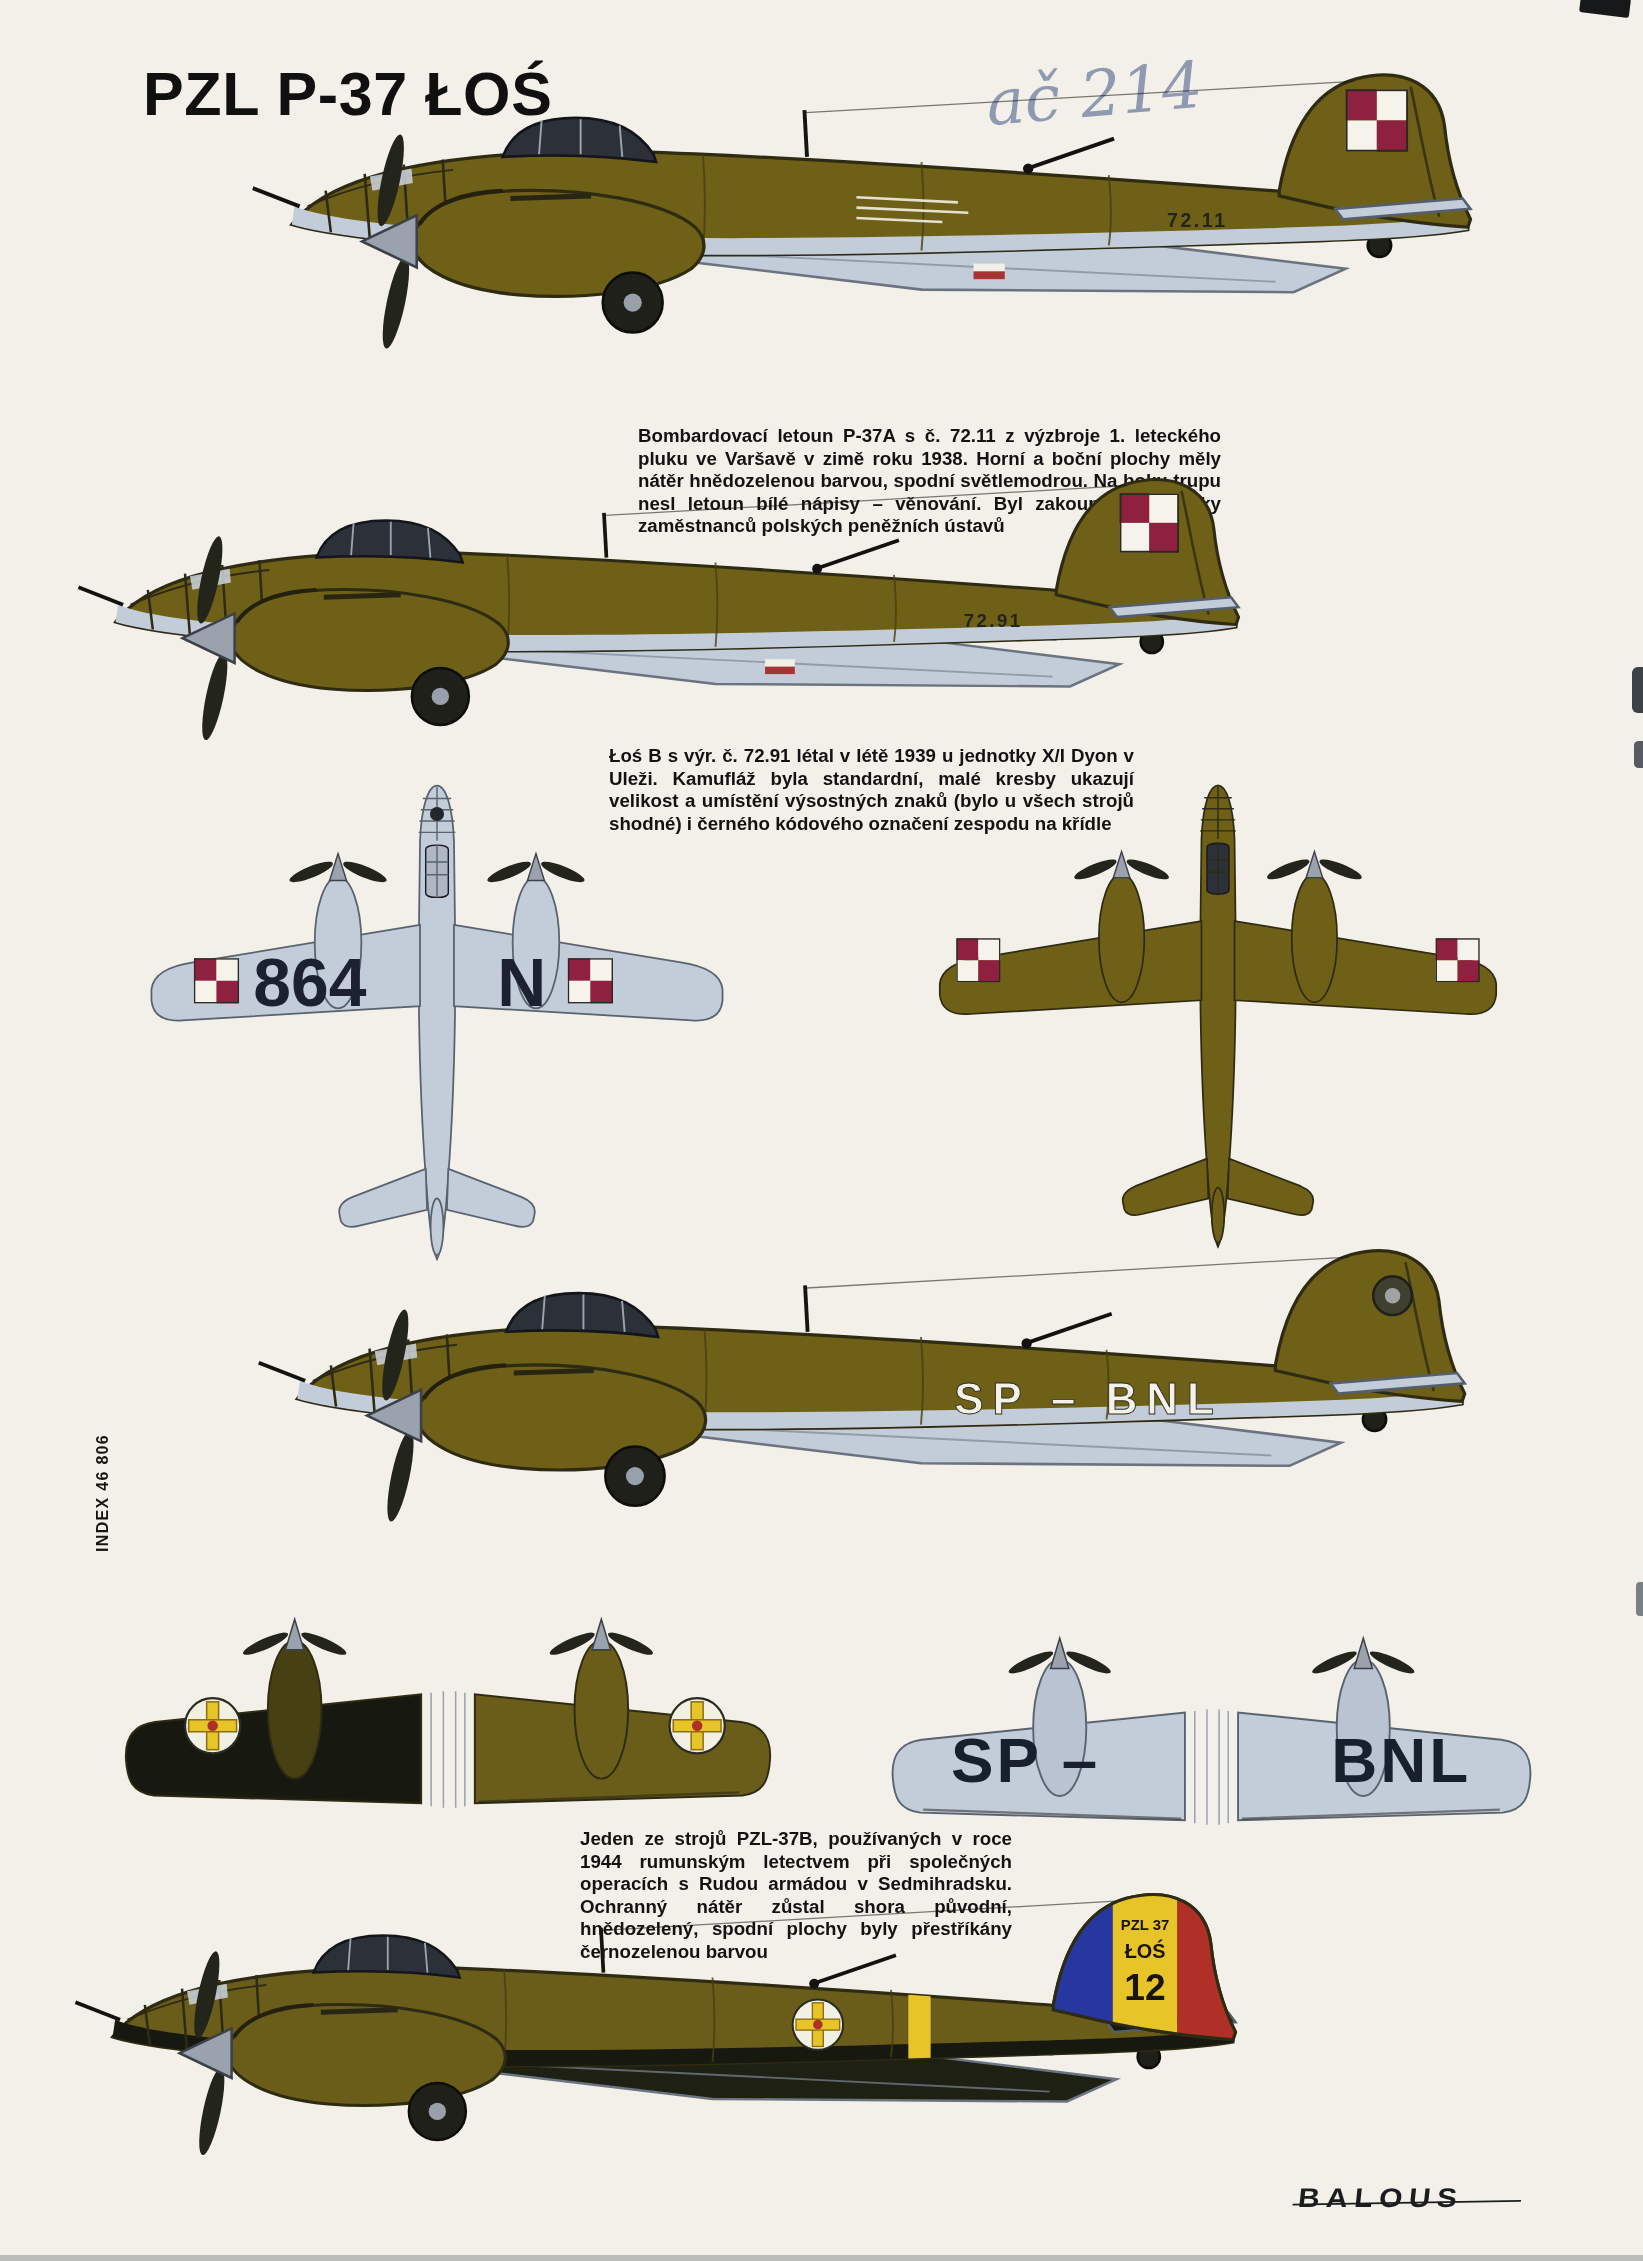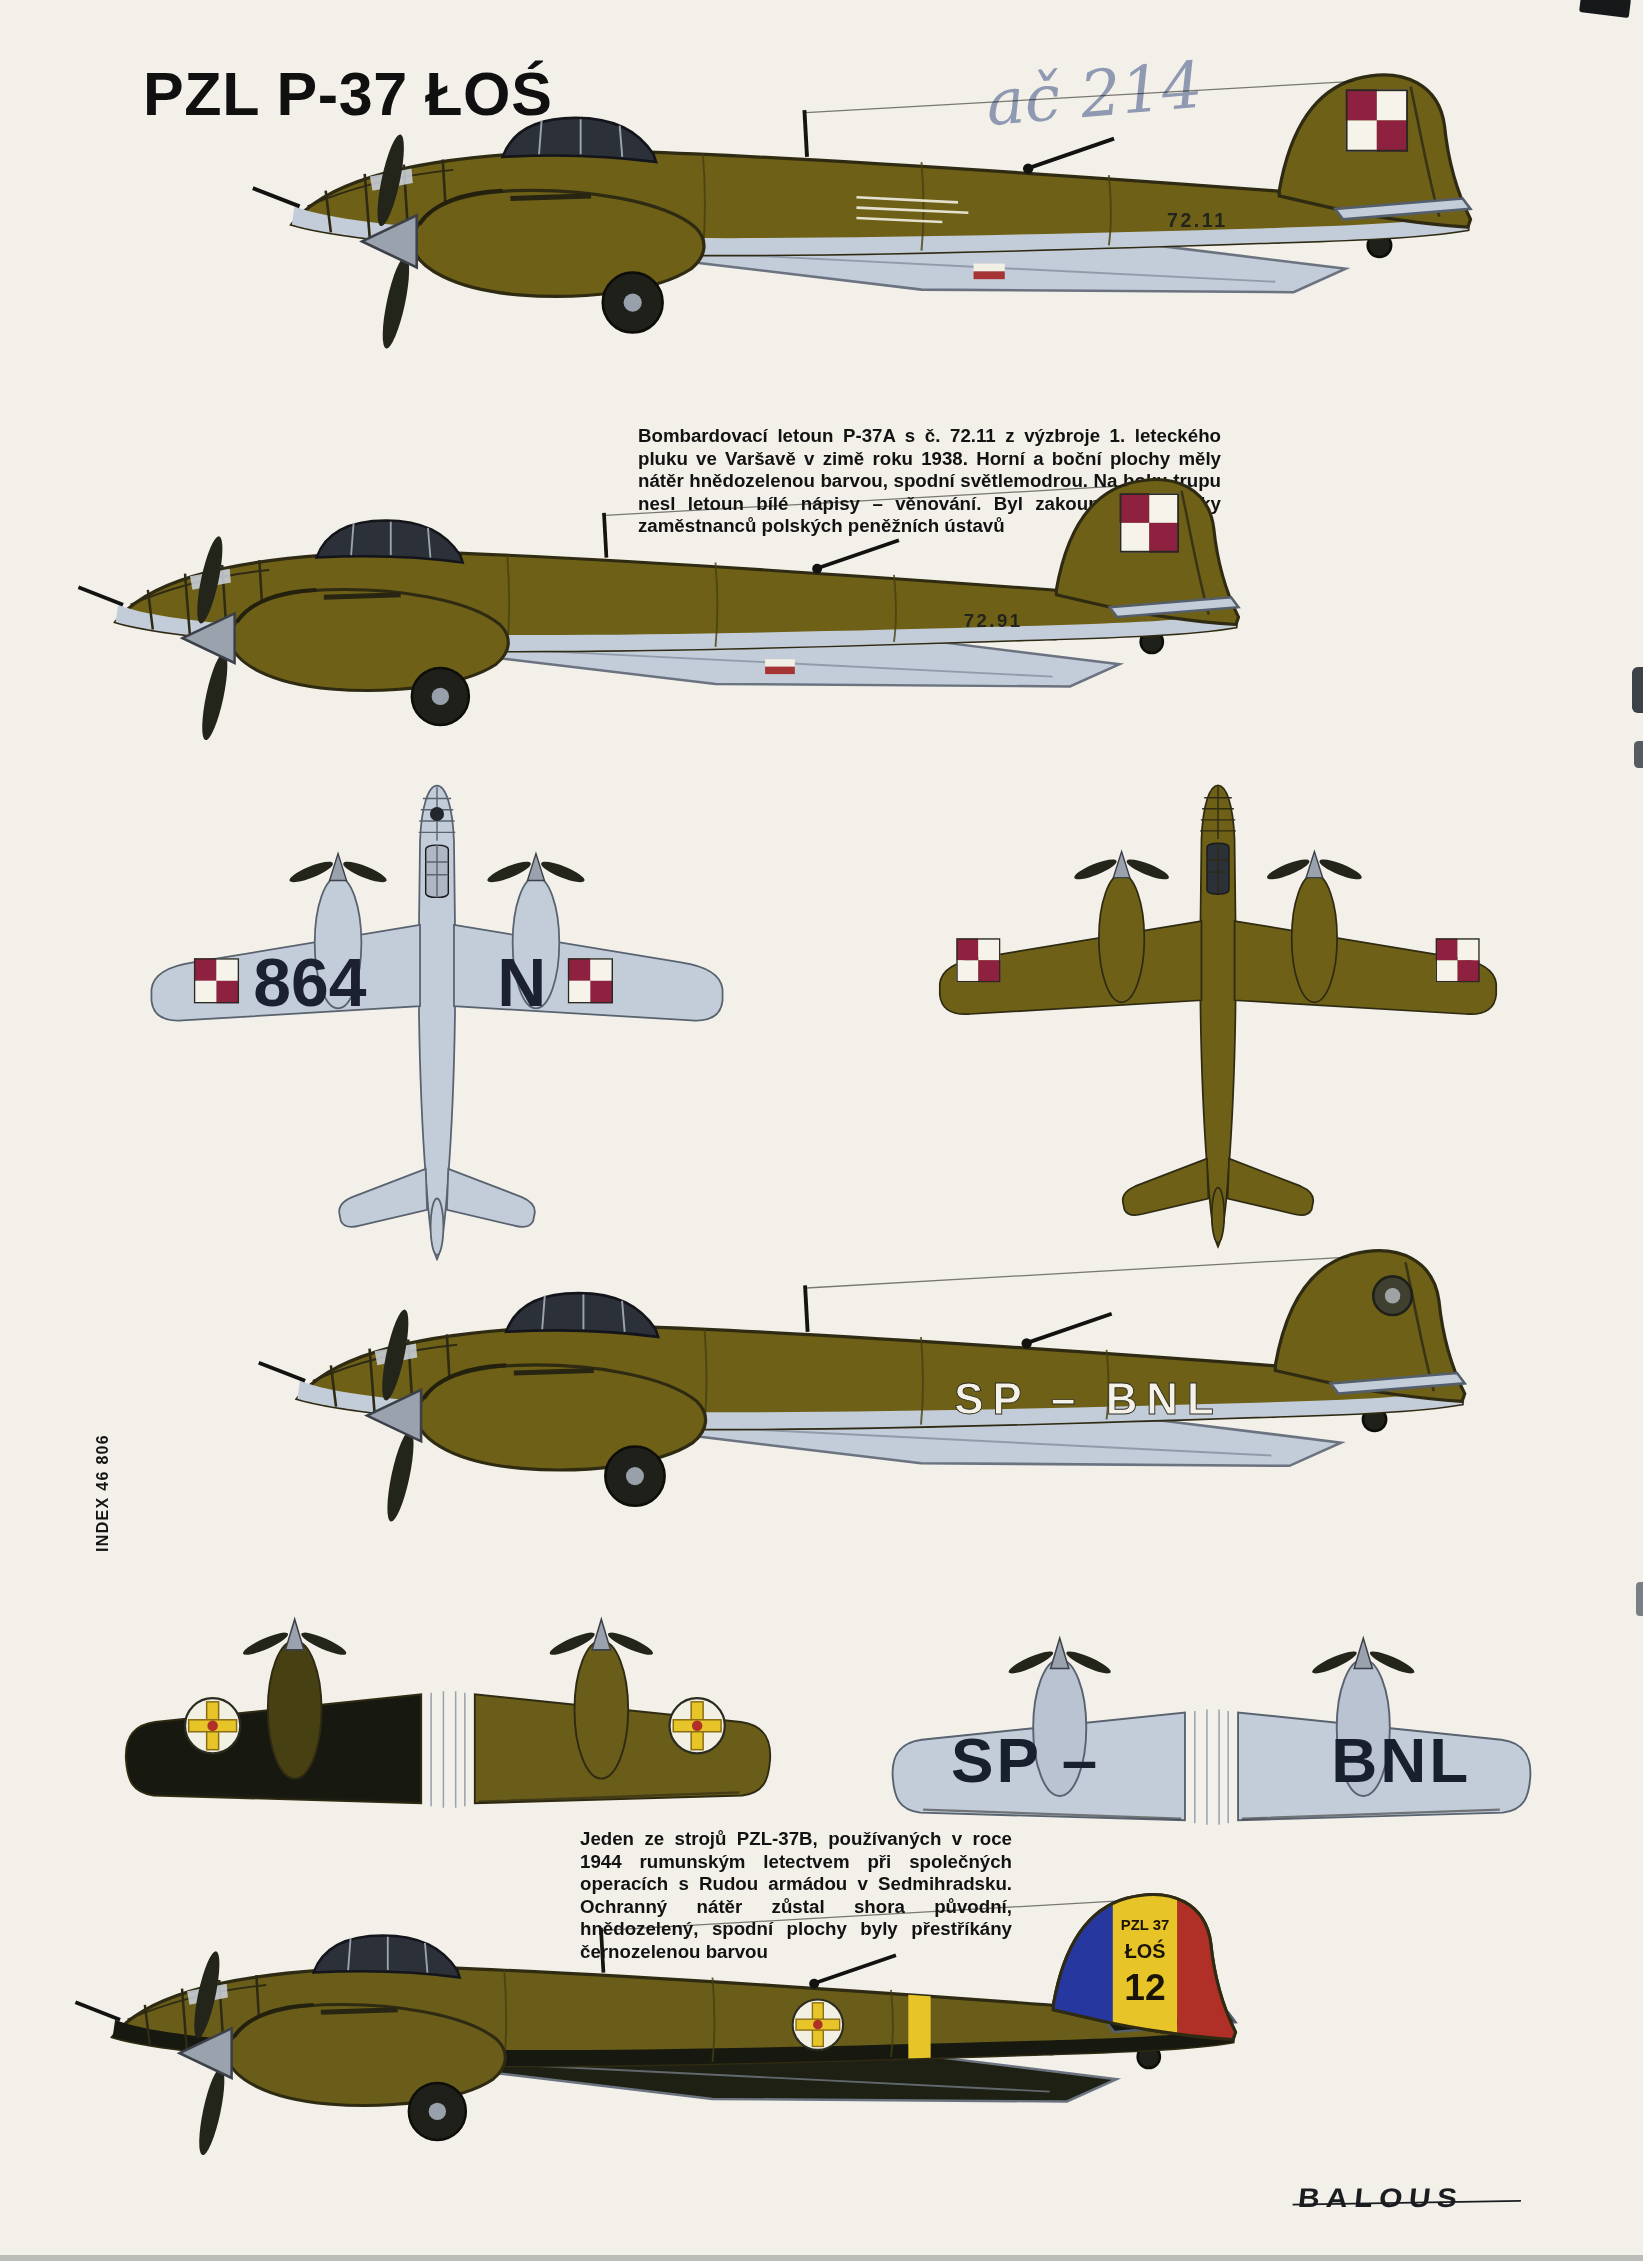--- a/index.html
+++ b/index.html
@@ -165,20 +165,21 @@
   <div class="caption caption-1">Bombardovací letoun P-37A s č. 72.11 z výzbroje 1. leteckého pluku ve Varšavě v zimě roku 1938. Horní a boční plochy měly nátěr hnědozelenou barvou, spodní světlemodrou. Na boku trupu nesl letoun bílé nápisy – věnování. Byl zakoupen ze sbírky zaměstnanců polských peněžních ústavů</div>
 
   <svg class="fig" style="left:71px;top:451px;width:1289px;--ac-top:var(--olive);--ac-bottom:var(--underside-blue)" viewBox="0 0 1040 280">
     <use href="#airframe-side"></use>
     <rect x="560" y="168" width="24" height="6" fill="#f2efe4"></rect>
     <rect x="560" y="174" width="24" height="6" fill="#a63434"></rect>
     <use href="#checker" x="846" y="34" width="48" height="48"></use>
     <text x="744" y="142" class="code" text-anchor="middle">72.91</text>
   </svg>
 
+  <div class="caption caption-2">Łoś B s výr. č. 72.91 létal v létě 1939 u jednotky X/I Dyon v Uleži. Kamufláž byla standardní, malé kresby ukazují velikost a umístění výsostných znaků (bylo u všech strojů shodné) i černého kódového označení zespodu na křídle</div>
 
   <svg class="fig" style="left:126px;top:773px;width:622px;--ac-top:var(--underside-blue);--ac-canopy:#aeb7c3;--ac-frame:#5a6470;--ac-outline:#59626f" viewBox="0 0 880 700">
     <use href="#airframe-top"></use>
     <circle cx="440" cy="58" r="10" fill="#23262c"></circle>
     <use href="#checker" x="96" y="262" width="64" height="64"></use>
     <text x="180" y="330" class="big-code" text-anchor="start">864</text>
     <text x="560" y="330" class="big-code" text-anchor="middle">N</text>
     <use href="#checker" x="625" y="262" width="64" height="64"></use>
   </svg>
 

